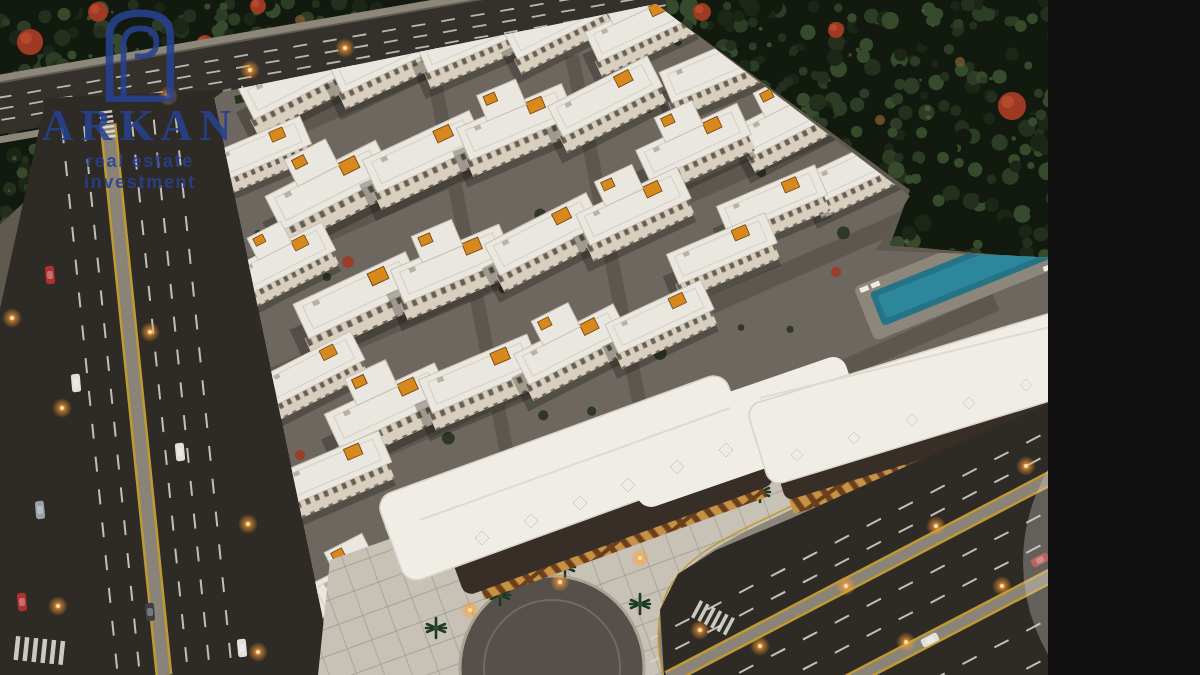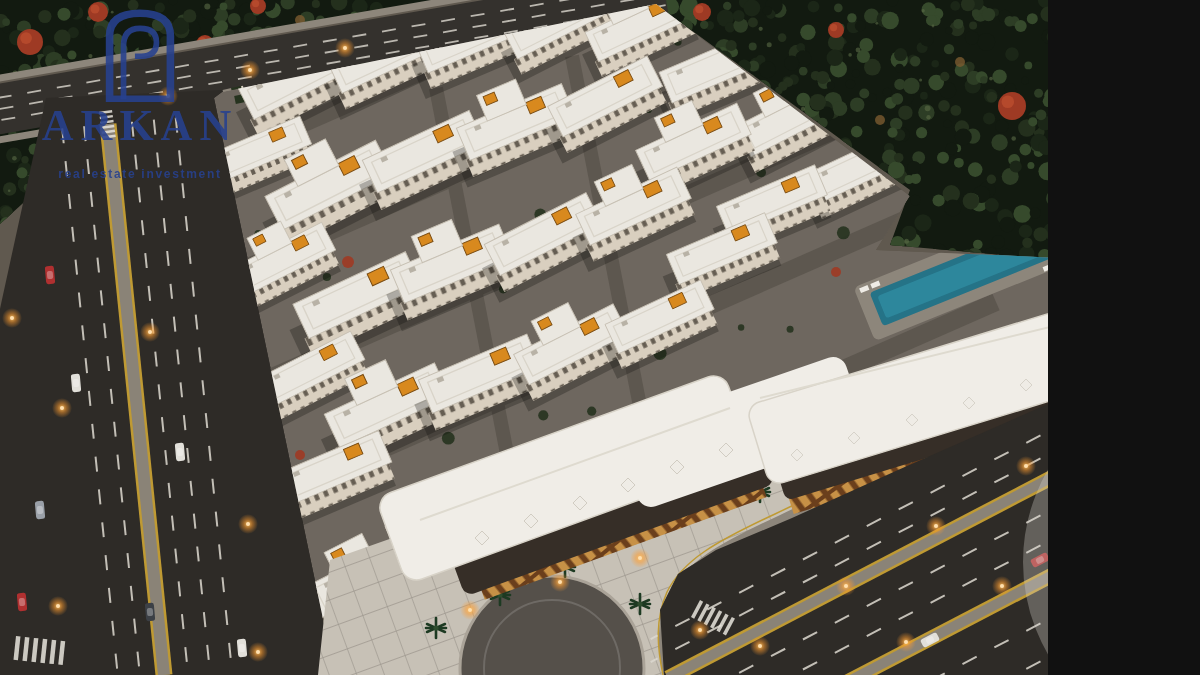--- a/index.html
+++ b/index.html
@@ -4,22 +4,22 @@
 <style>
   html,body{margin:0;padding:0;background:#111;}
   #stage{position:relative;width:1048px;height:675px;overflow:hidden;background:#60594f;
          font-family:"Liberation Sans",sans-serif;}
   #scene{position:absolute;left:0;top:0;}
   .logo{position:absolute;left:28px;top:8px;width:224px;text-align:center;
         color:rgba(39,65,143,.88);pointer-events:none;}
   .logo .arch{display:block;margin:0 auto;}
   .logo .name{font-family:"Liberation Serif",serif;font-weight:bold;font-size:44px;
               letter-spacing:7px;line-height:1;margin-top:2px;}
-  .logo .tag{font-family:"Liberation Sans",sans-serif;font-size:12px;font-weight:600;
-             letter-spacing:1.7px;margin-top:19px;}
+  .logo .tag{font-family:"Liberation Sans",sans-serif;font-size:18px;font-weight:600;
+             letter-spacing:1.7px;margin-top:3px;}
 </style>
 </head>
 <body>
 
 <div id="stage">
 
   <svg id="scene" width="1200" height="675" viewBox="0 0 1200 675">
     <defs>
       <radialGradient id="glowGrad">
         <stop offset="0" stop-color="#ffc568" stop-opacity="0.95"></stop>

